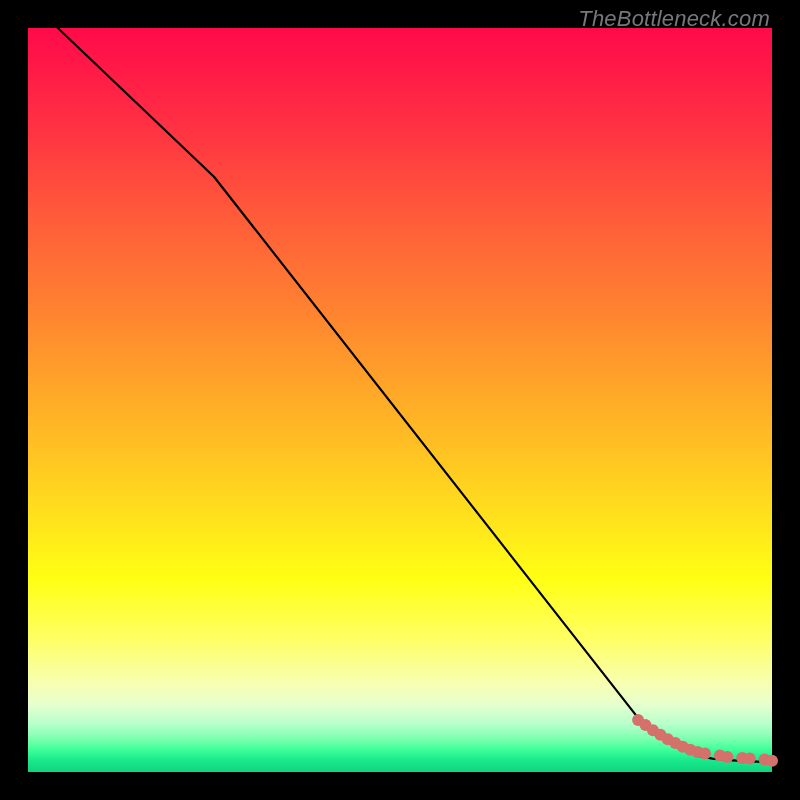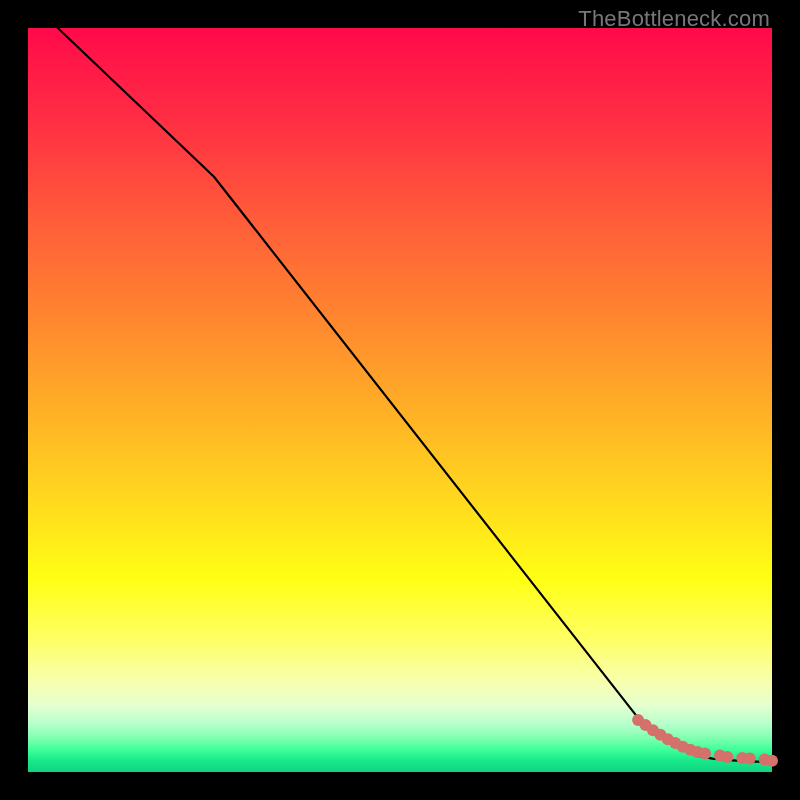--- a/index.html
+++ b/index.html
@@ -44,20 +44,21 @@
     );
   }
   .watermark {
     position: absolute;
     top: 6px;
     right: 30px;
     color: #777;
     font-size: 22px;
     font-weight: 500;
     letter-spacing: 0.2px;
+    font-style: italic;
   }
   svg.overlay {
     position: absolute;
     left: 28px;
     top: 28px;
     width: 744px;
     height: 744px;
     overflow: visible;
   }
 </style>

